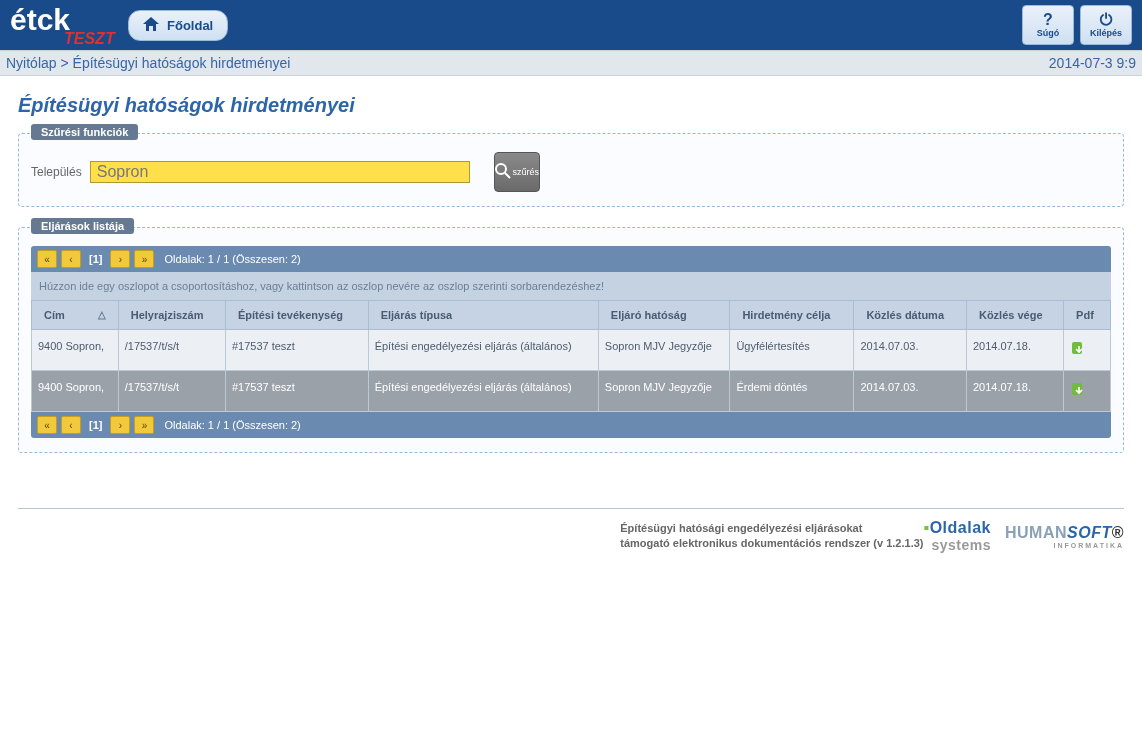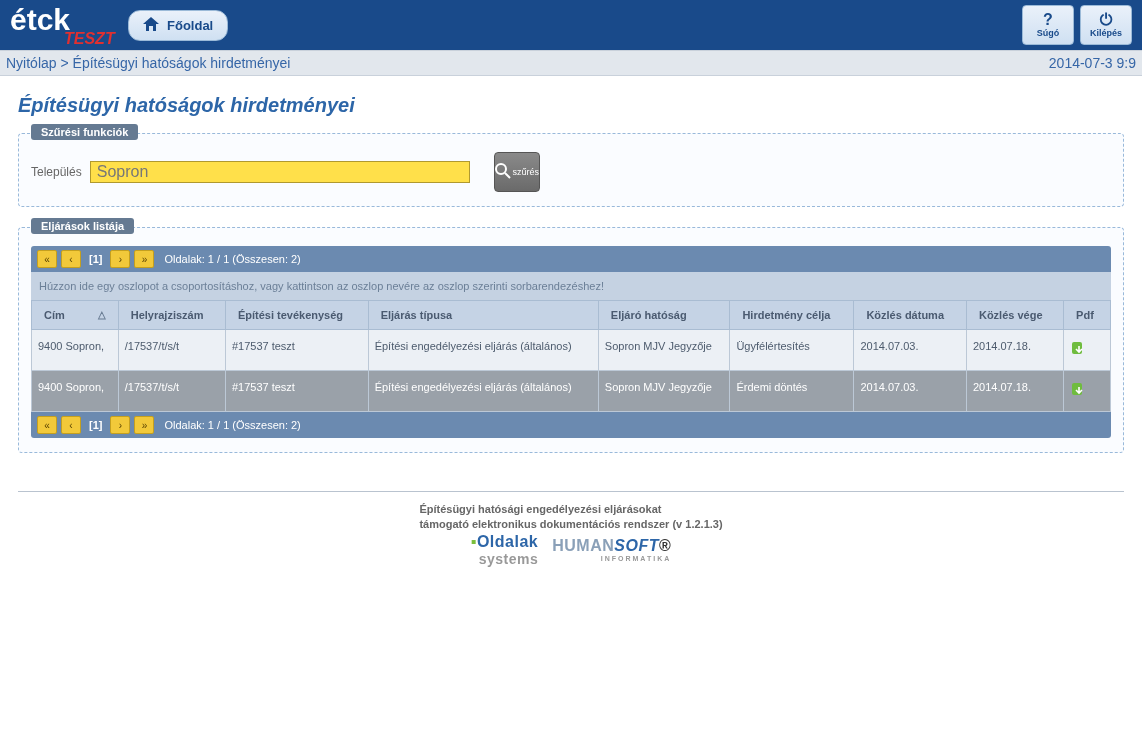--- a/index.html
+++ b/index.html
@@ -44,21 +44,21 @@
 
 table.grid { width: 100%; border-collapse: collapse; font-size: 11px; }
 table.grid th { background: #c5d3e5; color: #4a5a70; text-align: left; padding: 8px 12px; border: 1px solid #a9bcd2; font-weight: bold; cursor: pointer; vertical-align: top;}
 table.grid th .sort { float: right; color: #6a7d94; font-size: 10px;}
 table.grid td { padding: 10px 6px; border: 1px solid #bcc8d6; color: #4d5b6d; vertical-align: top;}
 tr.row-even td { background: #ecf0f5; }
 tr.row-odd td { background: #9aa1a9; color: #fff; }
 .pdf-icon { width:18px; height:18px; display:inline-block; }
 
 
-.footer { border-top: 1px solid #b9c3cf; margin: 0 18px; padding: 10px 0 14px 0; display:flex; justify-content: flex-end; align-items:center;flex-direction:column;}
+.footer { border-top: 1px solid #b9c3cf; margin: 17px 18px; padding: 10px 0 14px 0; display:flex; justify-content: flex-end; align-items:center;}
 .footer-text { color:#666; font-size:11px; font-weight:bold; line-height:1.4;}
 .footer-logos { display:flex; gap:14px; align-items:center; }
 .flogo { color:#7d8794; font-size:16px; font-weight:bold; letter-spacing:0.5px; }
 .flogo .soft { color:#2d66a8; font-style:italic;}
 .flogo .geo-g { color:#2d66a8;}
 </style>
 </head>
 <body>
 
 <div class="topbar">

